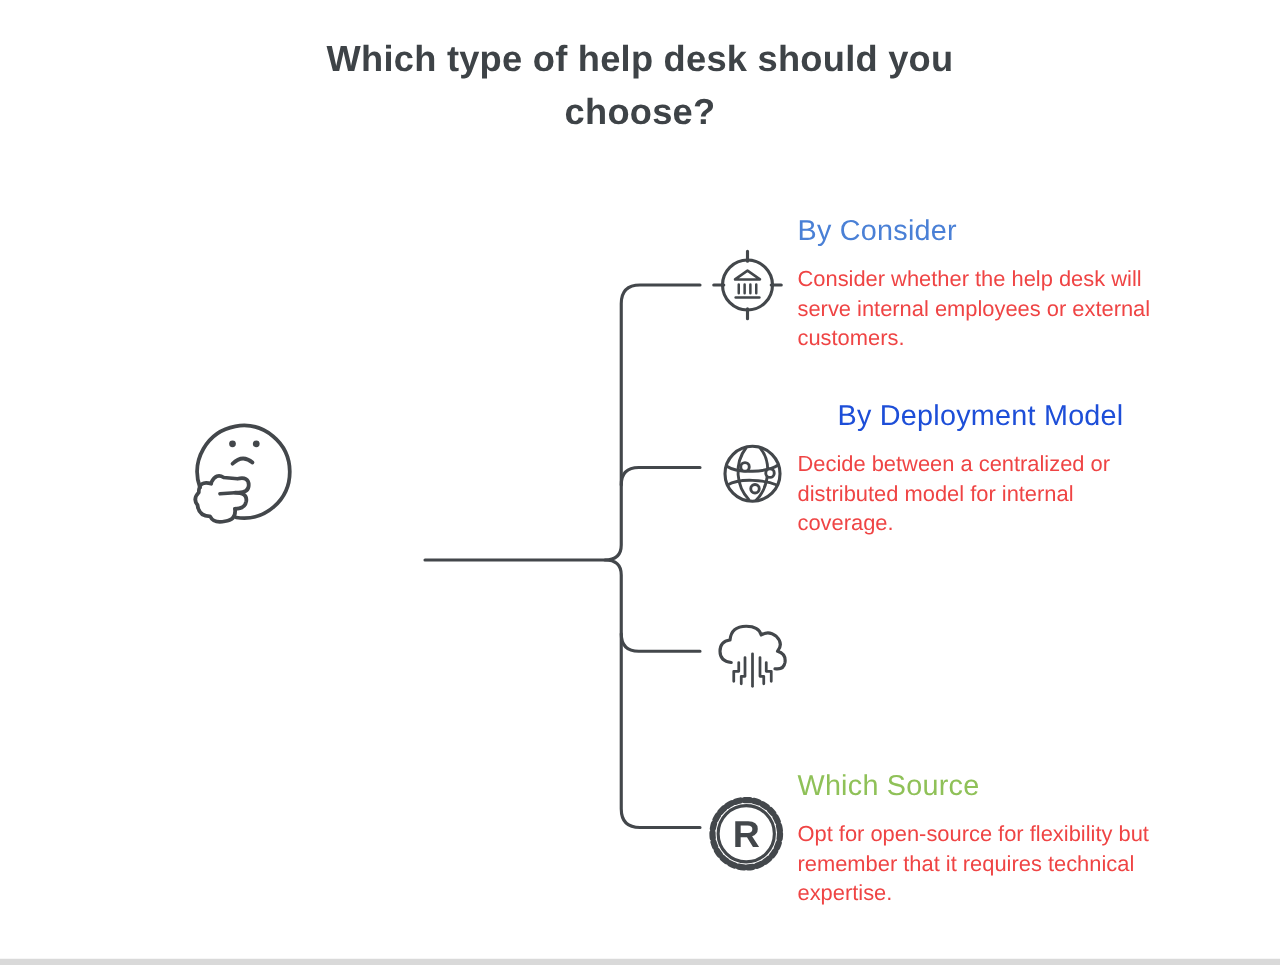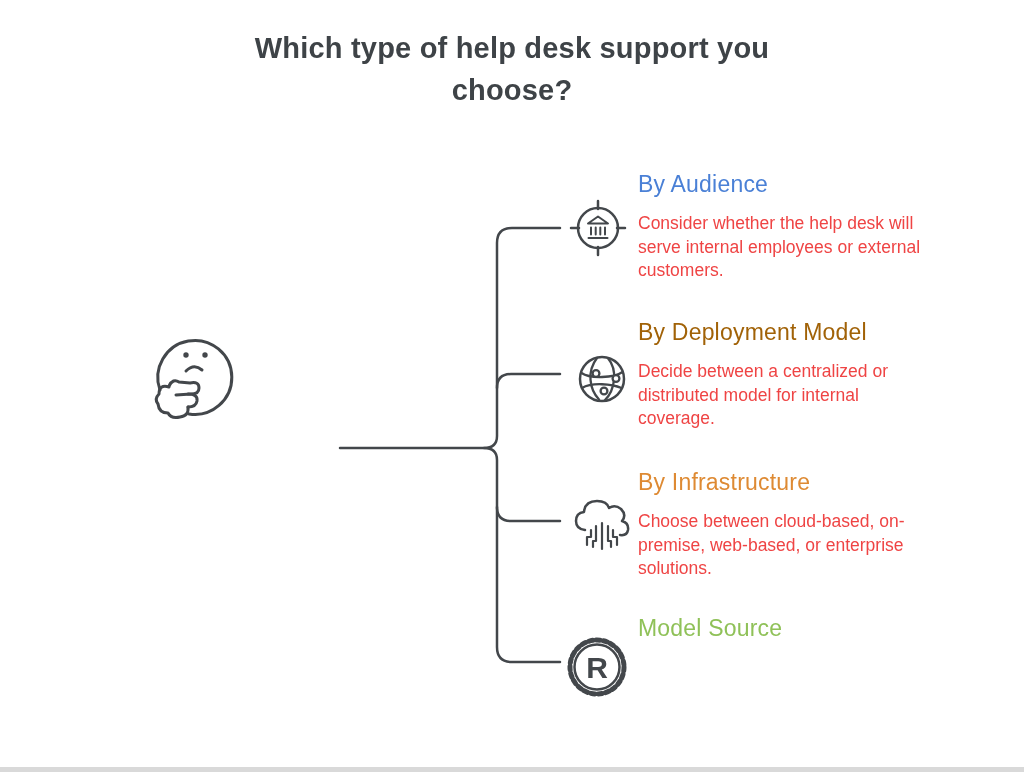--- a/index.html
+++ b/index.html
@@ -34,21 +34,21 @@
   }
   .bottom-bar{
     position:absolute;left:0;bottom:0;width:1024px;height:5px;background:#D9D9D9;
   }
 </style>
 </head>
 <body>
 
 <div class="canvas">
 
-  <div class="title">Which type of help desk support you
+  <div class="title">Which type of help desk should you
 choose?</div>
 
   <svg class="connectors" width="1024" height="772">
     <path d="M340,448 H484 Q497,448 497,436 V243 Q497,228 512,228 H560"></path>
     <path d="M484,448 Q497,448 497,460 V647 Q497,662 512,662 H560"></path>
     <path d="M560,374 H511 Q497,374 497,388"></path>
     <path d="M560,521 H511 Q497,521 497,507"></path>
   </svg>
 
   <div class="icon" style="left:146px;top:326px;">
@@ -99,38 +99,35 @@
 
   <div class="icon" style="left:562px;top:632px;">
     <svg width="70" height="70" viewBox="0 0 70 70">
       <circle class="o" cx="35" cy="35" r="27" stroke-width="5" stroke-dasharray="4 3.4"></circle>
       <circle class="o" cx="35" cy="35" r="22.5" stroke-width="2.5"></circle>
       <text x="35" y="45.5" text-anchor="middle" font-family="Liberation Sans, sans-serif" font-size="30" font-weight="700" fill="#43474B" stroke="none">R</text>
     </svg>
   </div>
 
   <div class="item" style="top:170px;">
-    <div class="heading" style="color: rgb(74, 128, 214);">By Audience</div>
+    <div class="heading" style="color: rgb(74, 128, 214);">By Consider</div>
     <p class="desc">Consider whether the help desk will
 serve internal employees or external
 customers.</p>
   </div>
 
   <div class="item" style="top:318px;">
-    <div class="heading" style="color: #a16207;">By Deployment Model</div>
+    <div class="heading" style="color: #1d4ed8; margin-left: 32px;">By Deployment Model</div>
     <p class="desc">Decide between a centralized or
 distributed model for internal
 coverage.</p>
   </div>
 
-  <div class="item" style="top:468px;">
-    <div class="heading" style="color: rgb(222, 138, 51);">By Infrastructure</div>
-    <p class="desc">Choose between cloud-based, on-
-premise, web-based, or enterprise
-solutions.</p>
-  </div>
 
   <div class="item" style="top:614px;">
-    <div class="heading" style="color: rgb(143, 193, 88);">Model Source</div>
+    <div class="heading" style="color: rgb(143, 193, 88);">Which Source</div>
+    <p class="desc">Opt for open-source for flexibility but
+remember that it requires technical
+expertise.</p>
   </div>
 
   <div class="bottom-bar"></div>
 </div>
 
 </body></html>

